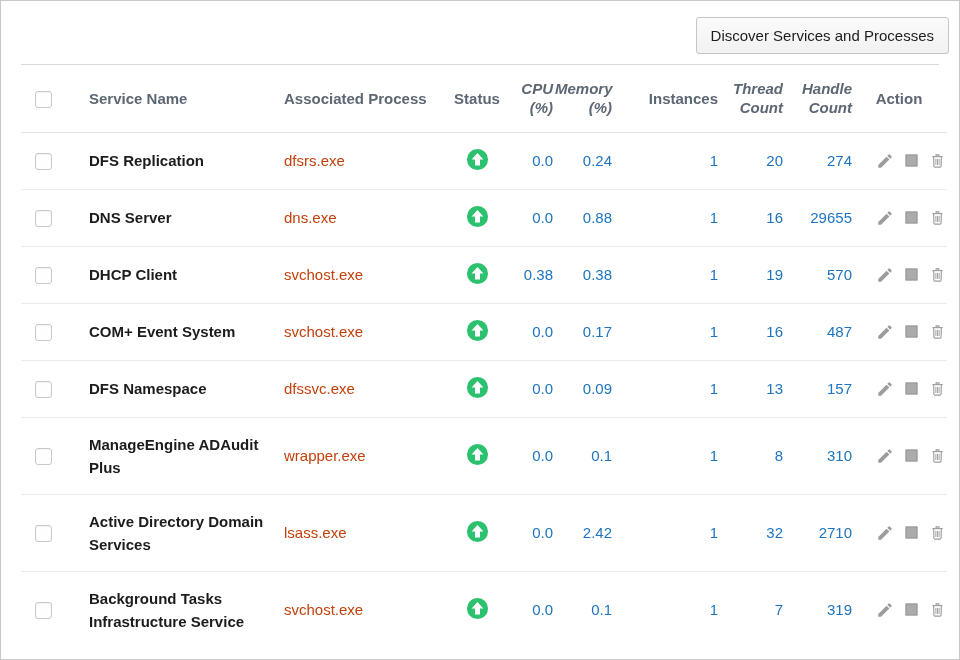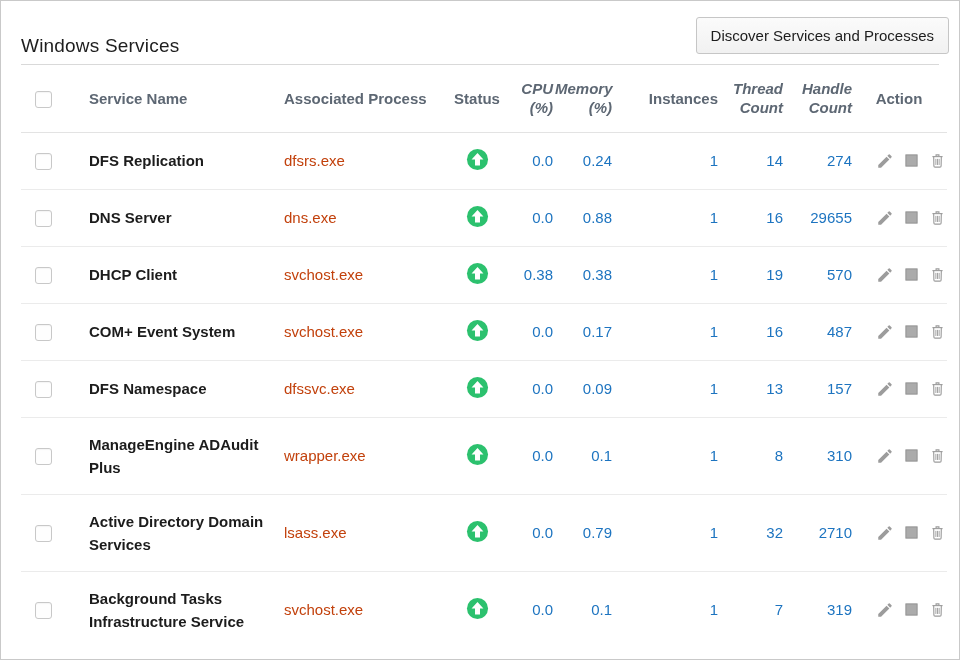--- a/index.html
+++ b/index.html
@@ -106,21 +106,20 @@
     padding-right: 1px;
   }
   .icon-btn { display: inline-flex; cursor: pointer; }
   th.action-h { text-align: center; padding-right: 3px; }
 </style>
 </head>
 <body>
 
 <div class="topbar">
   <button class="discover-btn">Discover Services and Processes</button>
-  <div class="page-title">Windows Services</div>
 </div>
 
 <table class="services">
   <colgroup>
     <col class="c-select">
       <col class="c-service">
       <col class="c-process">
     <col class="c-status">
       <col class="c-cpu">
       <col class="c-memory">
@@ -168,21 +167,21 @@
       <span class="status-wrap">
         <svg width="23" height="23" viewBox="0 0 24 24">
           <circle cx="12" cy="12" r="11" fill="#2cc16e"></circle>
           <path d="M12 5.2 L18.2 12 L14.6 12 L14.6 18.2 L9.4 18.2 L9.4 12 L5.8 12 Z" fill="#ffffff"></path>
         </svg>
       </span>
     </td>
     <td class="ar num">0.0</td>
     <td class="ar num">0.24</td>
     <td class="ar num">1</td>
-    <td class="ar num">14</td>
+    <td class="ar num">20</td>
     <td class="ar num">274</td>
     <td class="action-cell">
       <span class="icons">
         <span class="icon-btn">
           <svg width="18" height="18" viewBox="0 0 24 24">
             <path fill="#9c9c9c" d="M3 17.25V21h3.75L17.81 9.94l-3.75-3.75L3 17.25zM20.71 7.04a1 1 0 0 0 0-1.41l-2.34-2.34a1 1 0 0 0-1.41 0l-1.83 1.83 3.75 3.75 1.83-1.83z"></path>
           </svg>
         </span>
         <span class="icon-btn">
           <svg width="15" height="15" viewBox="0 0 24 24">
@@ -418,21 +417,21 @@
     <td class="process-cell">lsass.exe</td>
     <td class="ac">
       <span class="status-wrap">
         <svg width="23" height="23" viewBox="0 0 24 24">
           <circle cx="12" cy="12" r="11" fill="#2cc16e"></circle>
           <path d="M12 5.2 L18.2 12 L14.6 12 L14.6 18.2 L9.4 18.2 L9.4 12 L5.8 12 Z" fill="#ffffff"></path>
         </svg>
       </span>
     </td>
     <td class="ar num">0.0</td>
-    <td class="ar num">0.79</td>
+    <td class="ar num">2.42</td>
     <td class="ar num">1</td>
     <td class="ar num">32</td>
     <td class="ar num">2710</td>
     <td class="action-cell">
       <span class="icons">
         <span class="icon-btn">
           <svg width="18" height="18" viewBox="0 0 24 24">
             <path fill="#9c9c9c" d="M3 17.25V21h3.75L17.81 9.94l-3.75-3.75L3 17.25zM20.71 7.04a1 1 0 0 0 0-1.41l-2.34-2.34a1 1 0 0 0-1.41 0l-1.83 1.83 3.75 3.75 1.83-1.83z"></path>
           </svg>
         </span>

